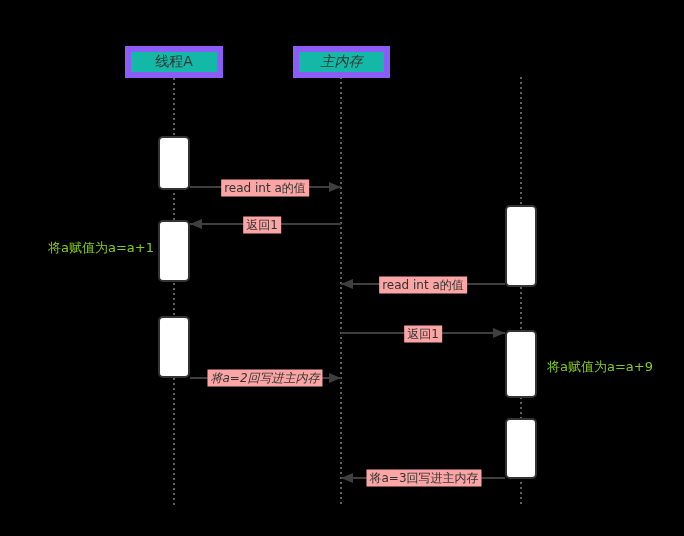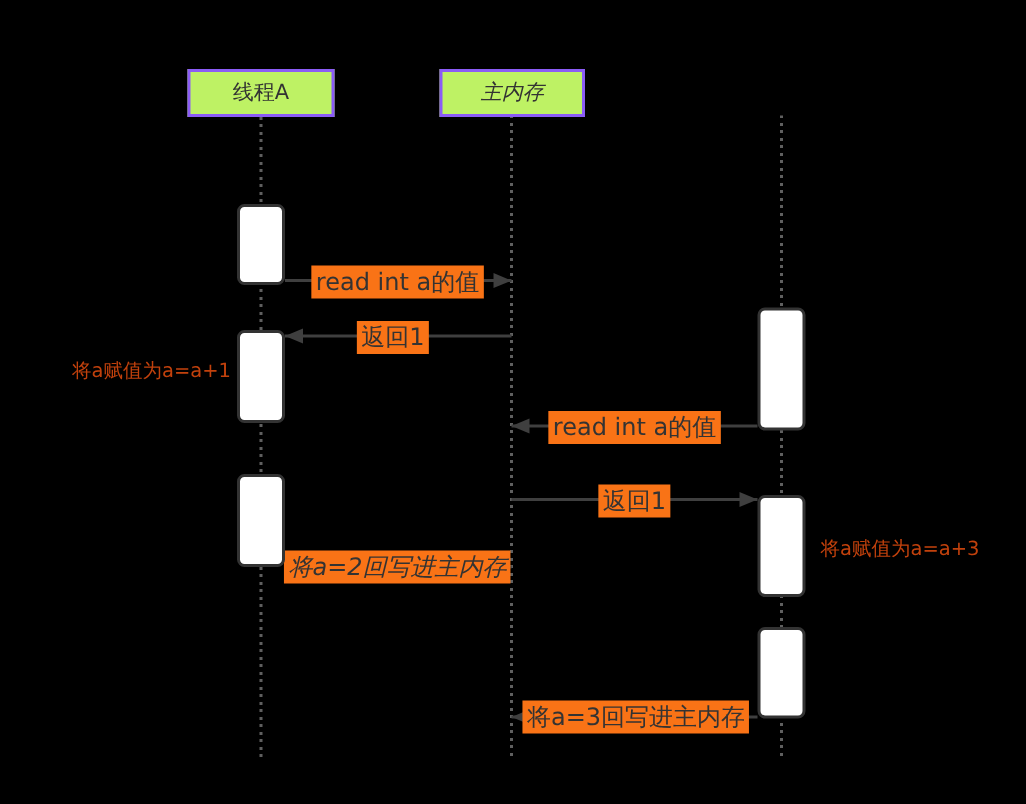--- a/index.html
+++ b/index.html
@@ -9,22 +9,22 @@
     height: 536px;
     background: #000000;
     overflow: hidden;
     font-family: "DejaVu Sans", sans-serif;
   }
   .actor {
     position: absolute;
     box-sizing: border-box;
     width: 98px;
     height: 32px;
-    background: #bef264;
-    border: 2px solid #8b5cf6;
+    background: #14b8a6;
+    border: 6px solid #8b5cf6;
     color: #333333;
     font-size: 14px;
     display: flex;
     align-items: center;
     justify-content: center;
   }
   .lifeline {
     position: absolute;
     width: 2px;
     background-image: repeating-linear-gradient(
@@ -55,30 +55,30 @@
   .head-left {
     position: absolute;
     width: 0; height: 0;
     border-top: 5px solid transparent;
     border-bottom: 5px solid transparent;
     border-right: 12px solid #3f3f3f;
   }
   .msg-label {
     position: absolute;
     transform: translate(-50%, -50%);
-    background: #f97316;
+    background: #fca5a5;
     color: #333333;
-    font-size: 16px;
+    font-size: 12px;
     line-height: 1.25;
     padding: 1px 3px;
     white-space: nowrap;
   }
   .note {
     position: absolute;
-    color: #c2410c;
+    color: #84cc16;
     font-size: 13px;
     line-height: 16px;
     white-space: nowrap;
     text-align: center;
   }
 </style>
 </head>
 <body>
 
 <div class="canvas">
@@ -119,15 +119,15 @@
   <span class="msg-label" style="left:424px; top:478px;">将a=3回写进主内存</span>
 
   <div class="activation" style="left:158px; top:136px; height:54px;"></div>
   <div class="activation" style="left:158px; top:220px; height:62px;"></div>
   <div class="activation" style="left:158px; top:316px; height:62px;"></div>
   <div class="activation" style="left:505px; top:205px; height:82px;"></div>
   <div class="activation" style="left:505px; top:330px; height:68px;"></div>
   <div class="activation" style="left:505px; top:418px; height:61px;"></div>
 
   <span class="note" style="left:48px; top:240px;">将a赋值为a=a+1</span>
-  <span class="note" style="left:547px; top:359px;">将a赋值为a=a+3</span>
+  <span class="note" style="left:547px; top:359px;">将a赋值为a=a+9</span>
 
 </div>
 
 </body></html>

